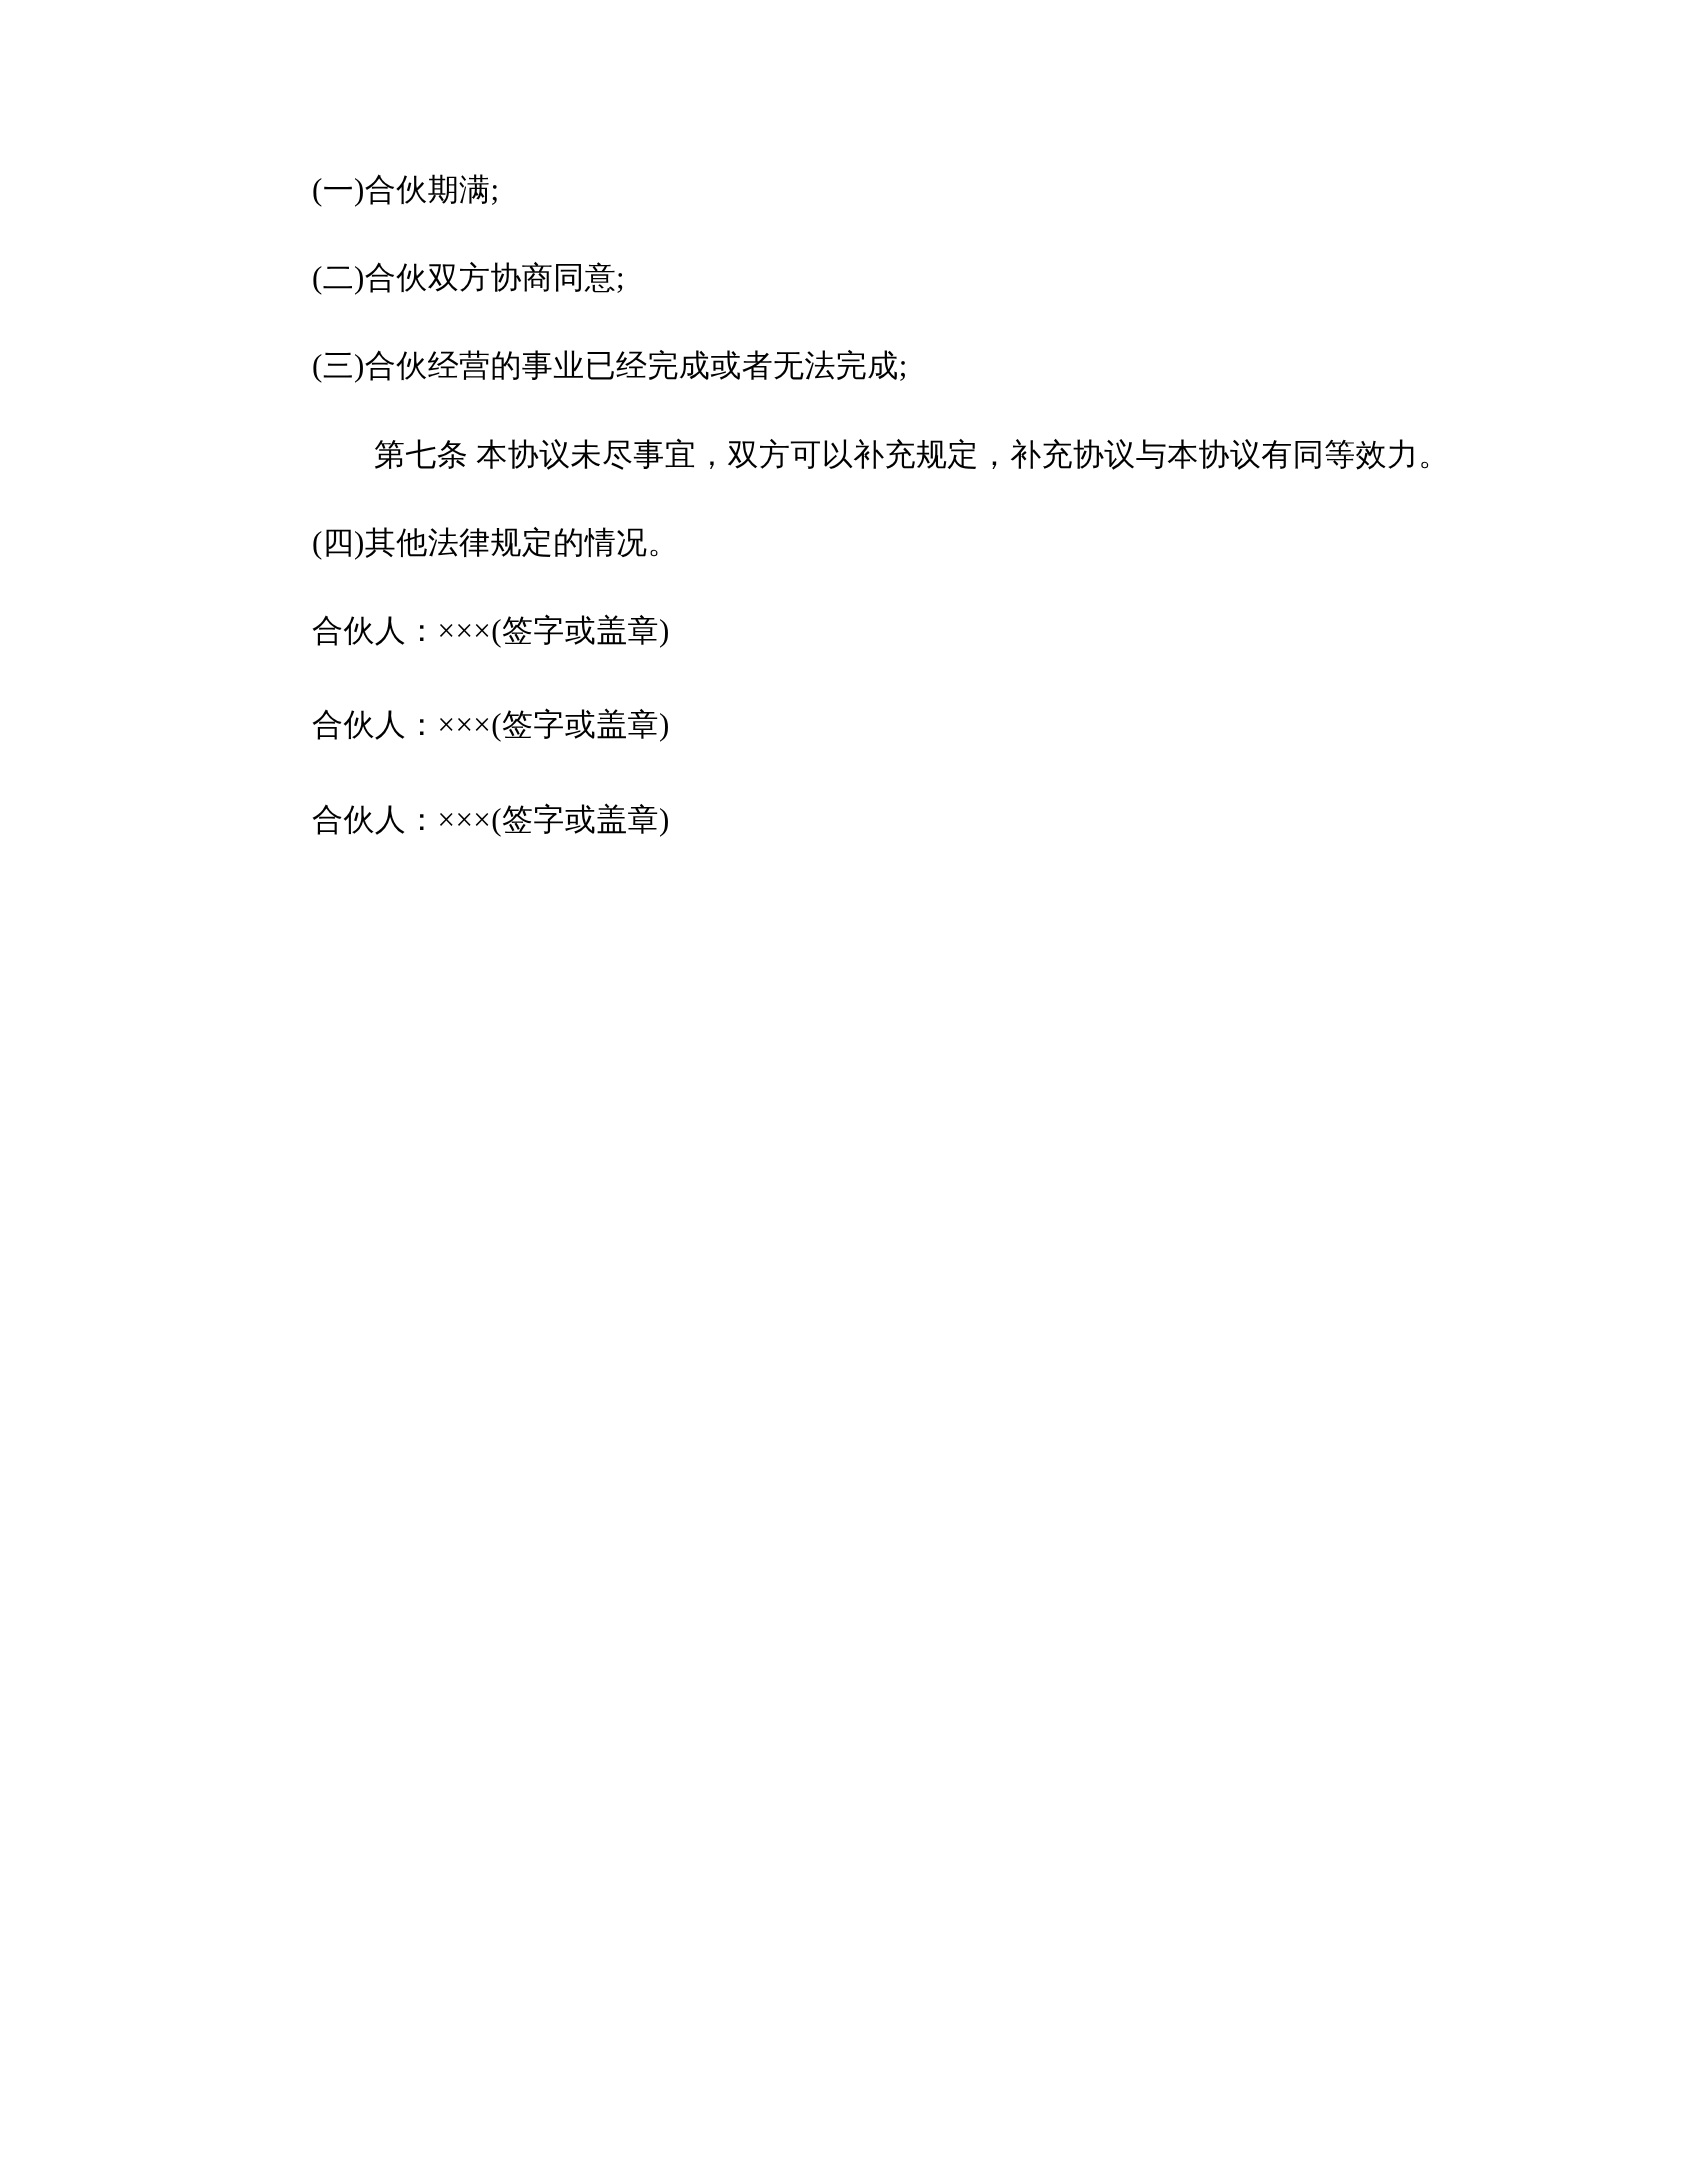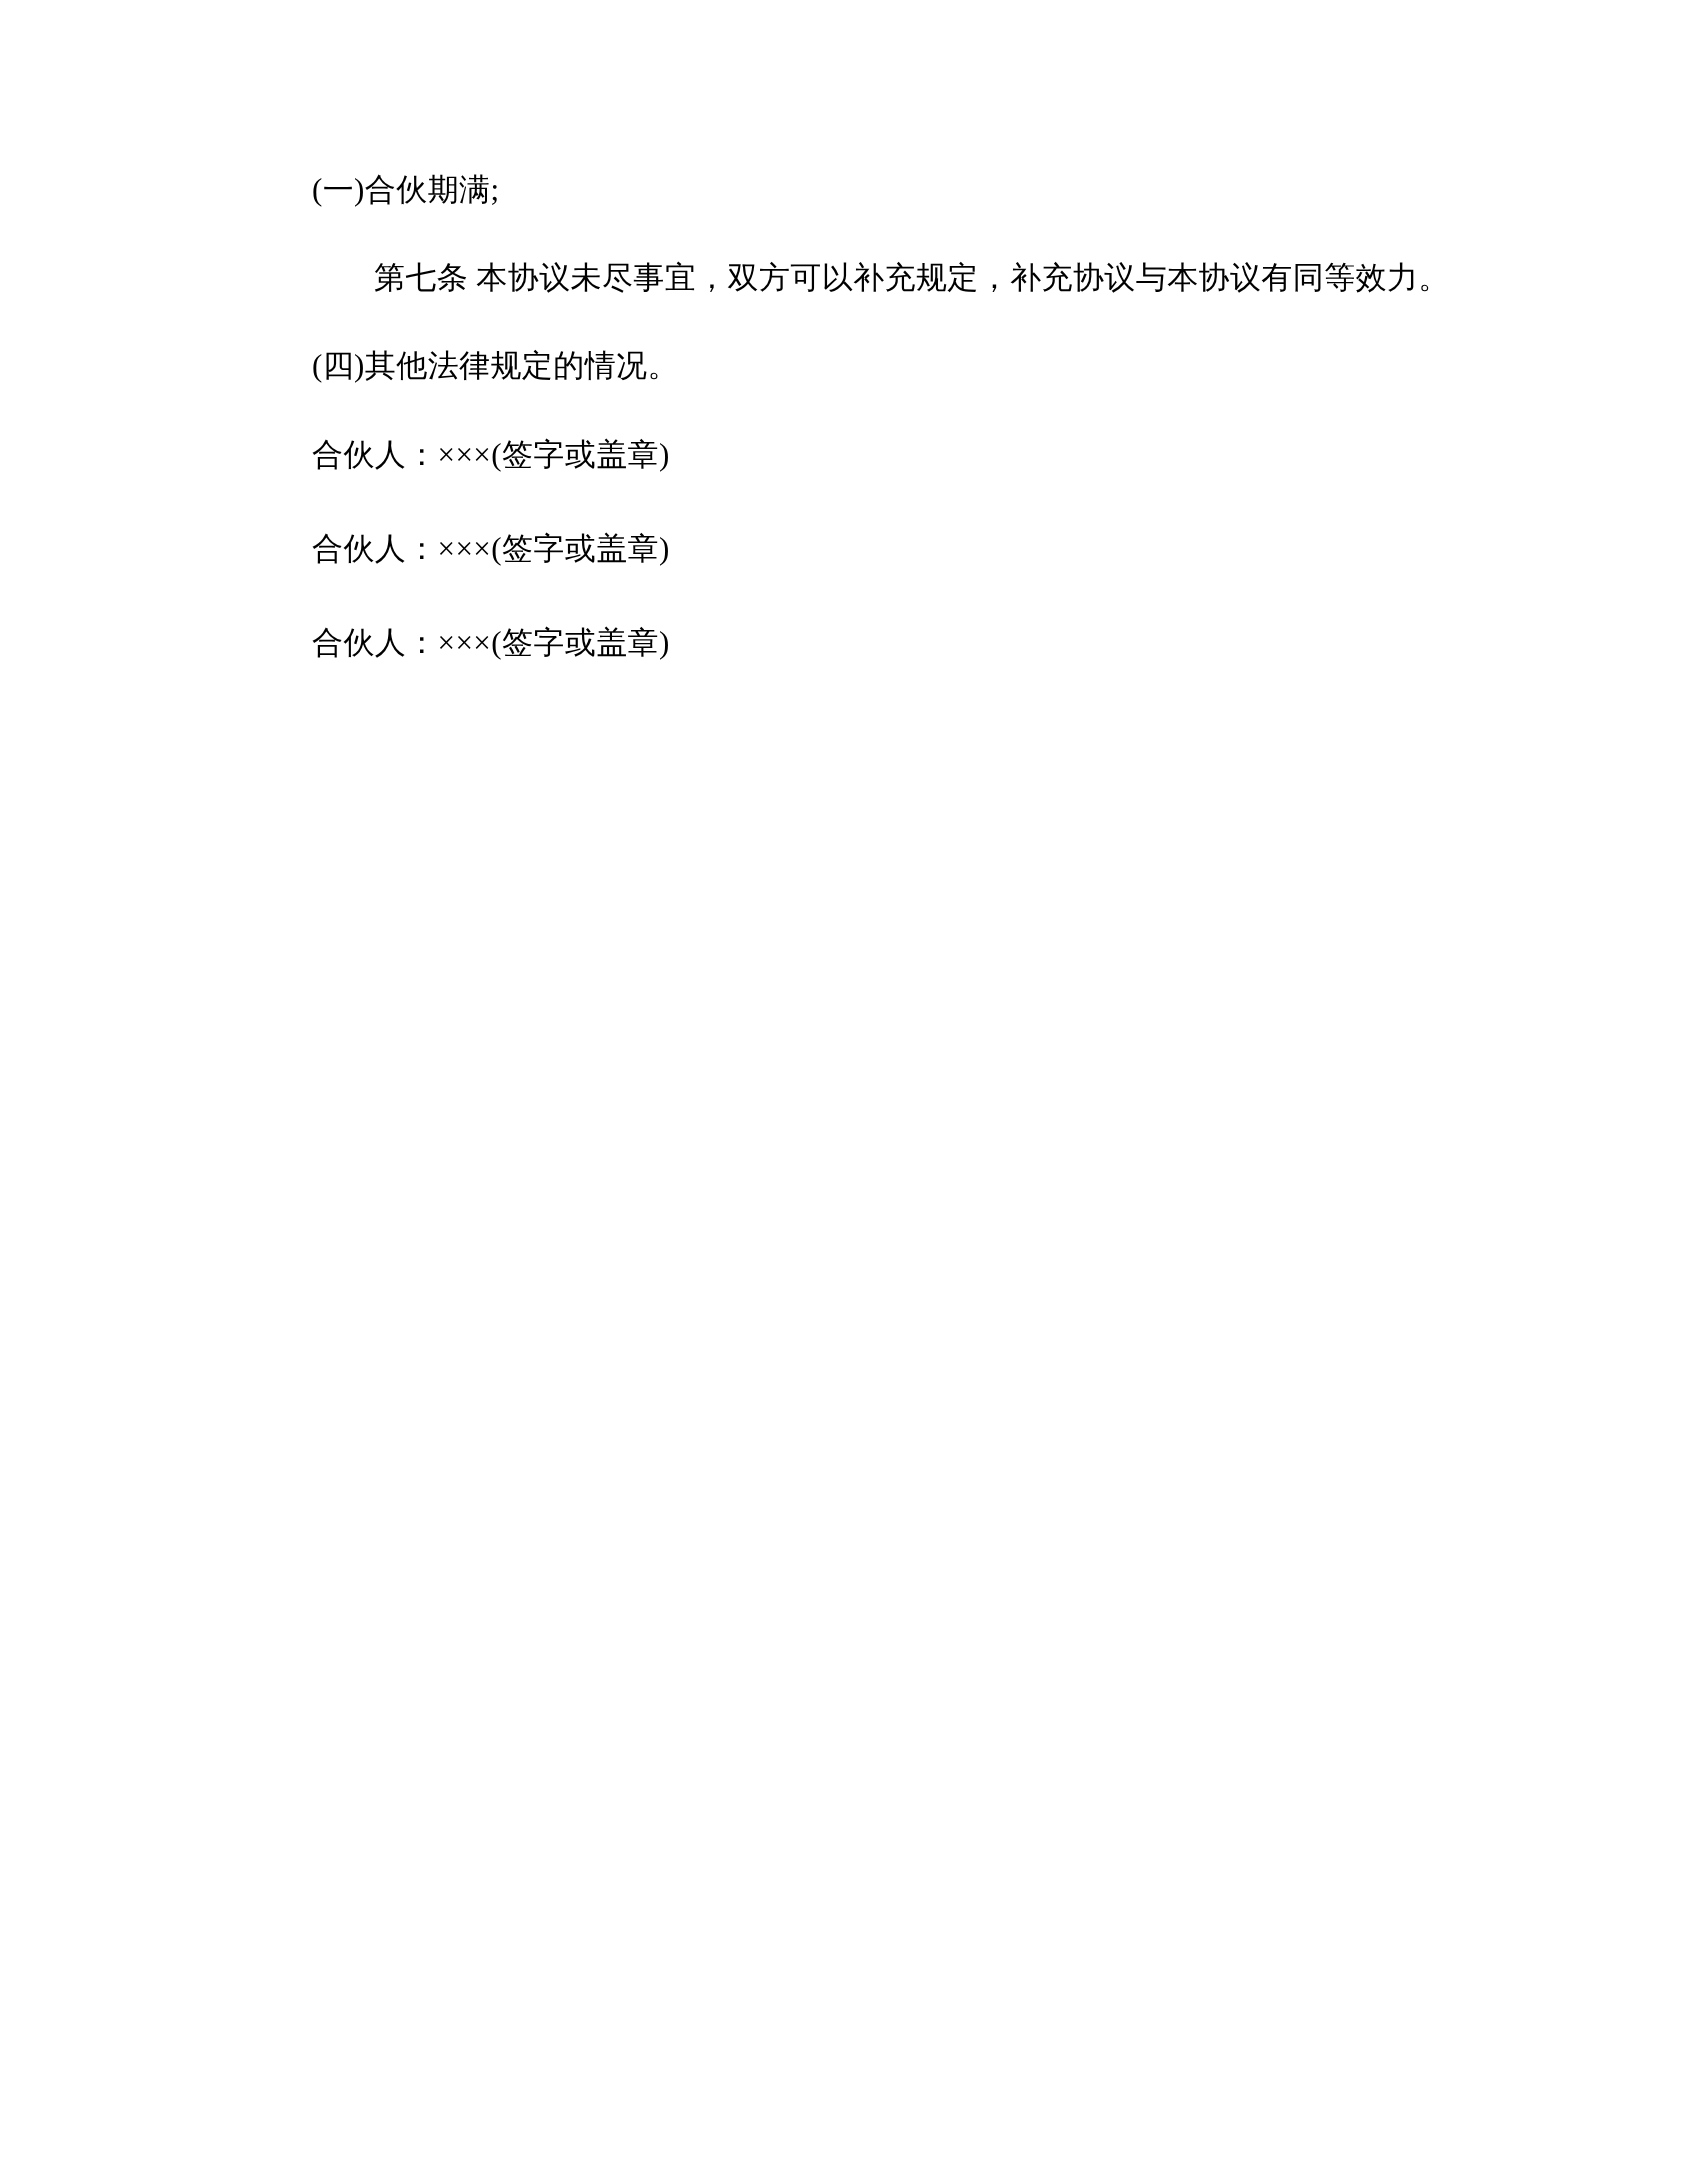--- a/index.html
+++ b/index.html
@@ -48,21 +48,23 @@
   }
 </style>
 </head>
 <body>
 
 <div class="page">
   <div class="doc-body">
 
     <p class="para list-item">(一)合伙期满;</p>
 
+    <p class="para list-item">(二)合伙双方协商同意;</p>
 
+    <p class="para list-item">(三)合伙经营的事业已经完成或者无法完成;</p>
 
     <p class="para indent">第七条  本协议未尽事宜，双方可以补充规定，补充协议与本协议有同等效力。</p>
 
     <p class="para list-item">(四)其他法律规定的情况。</p>
 
 
     <p class="para sign">合伙人：×××(签字或盖章)</p>
 
     <p class="para sign">合伙人：×××(签字或盖章)</p>
 

